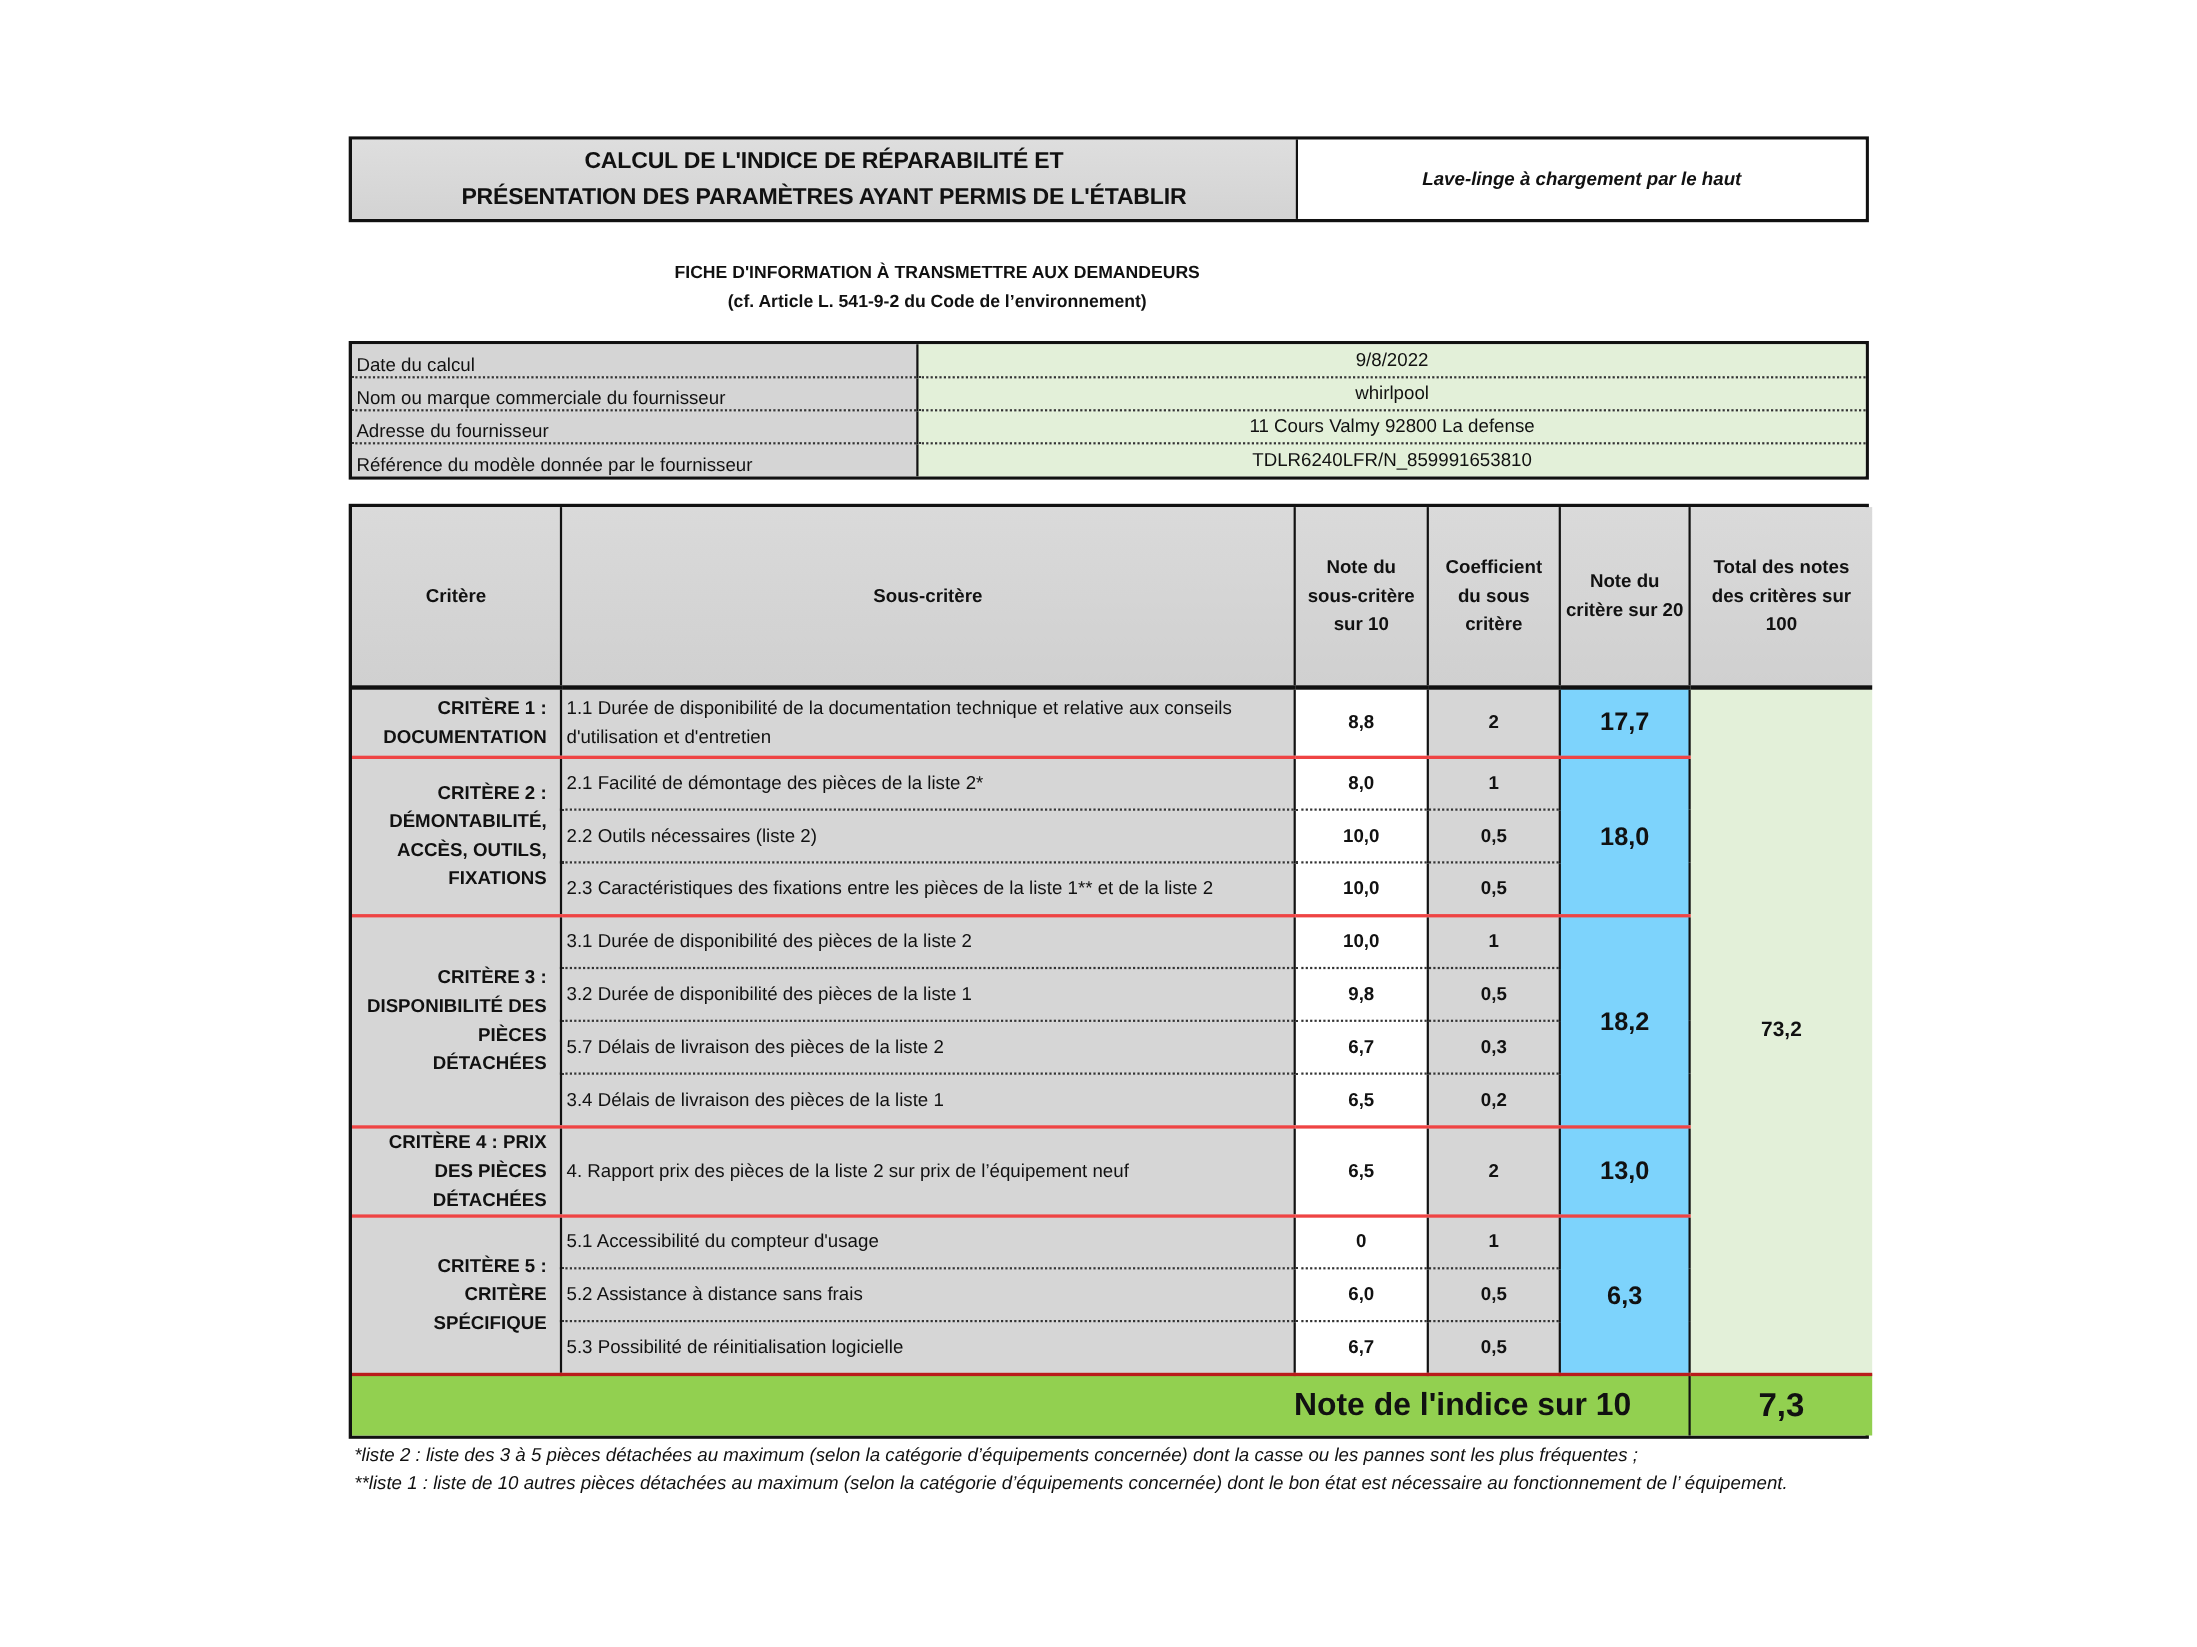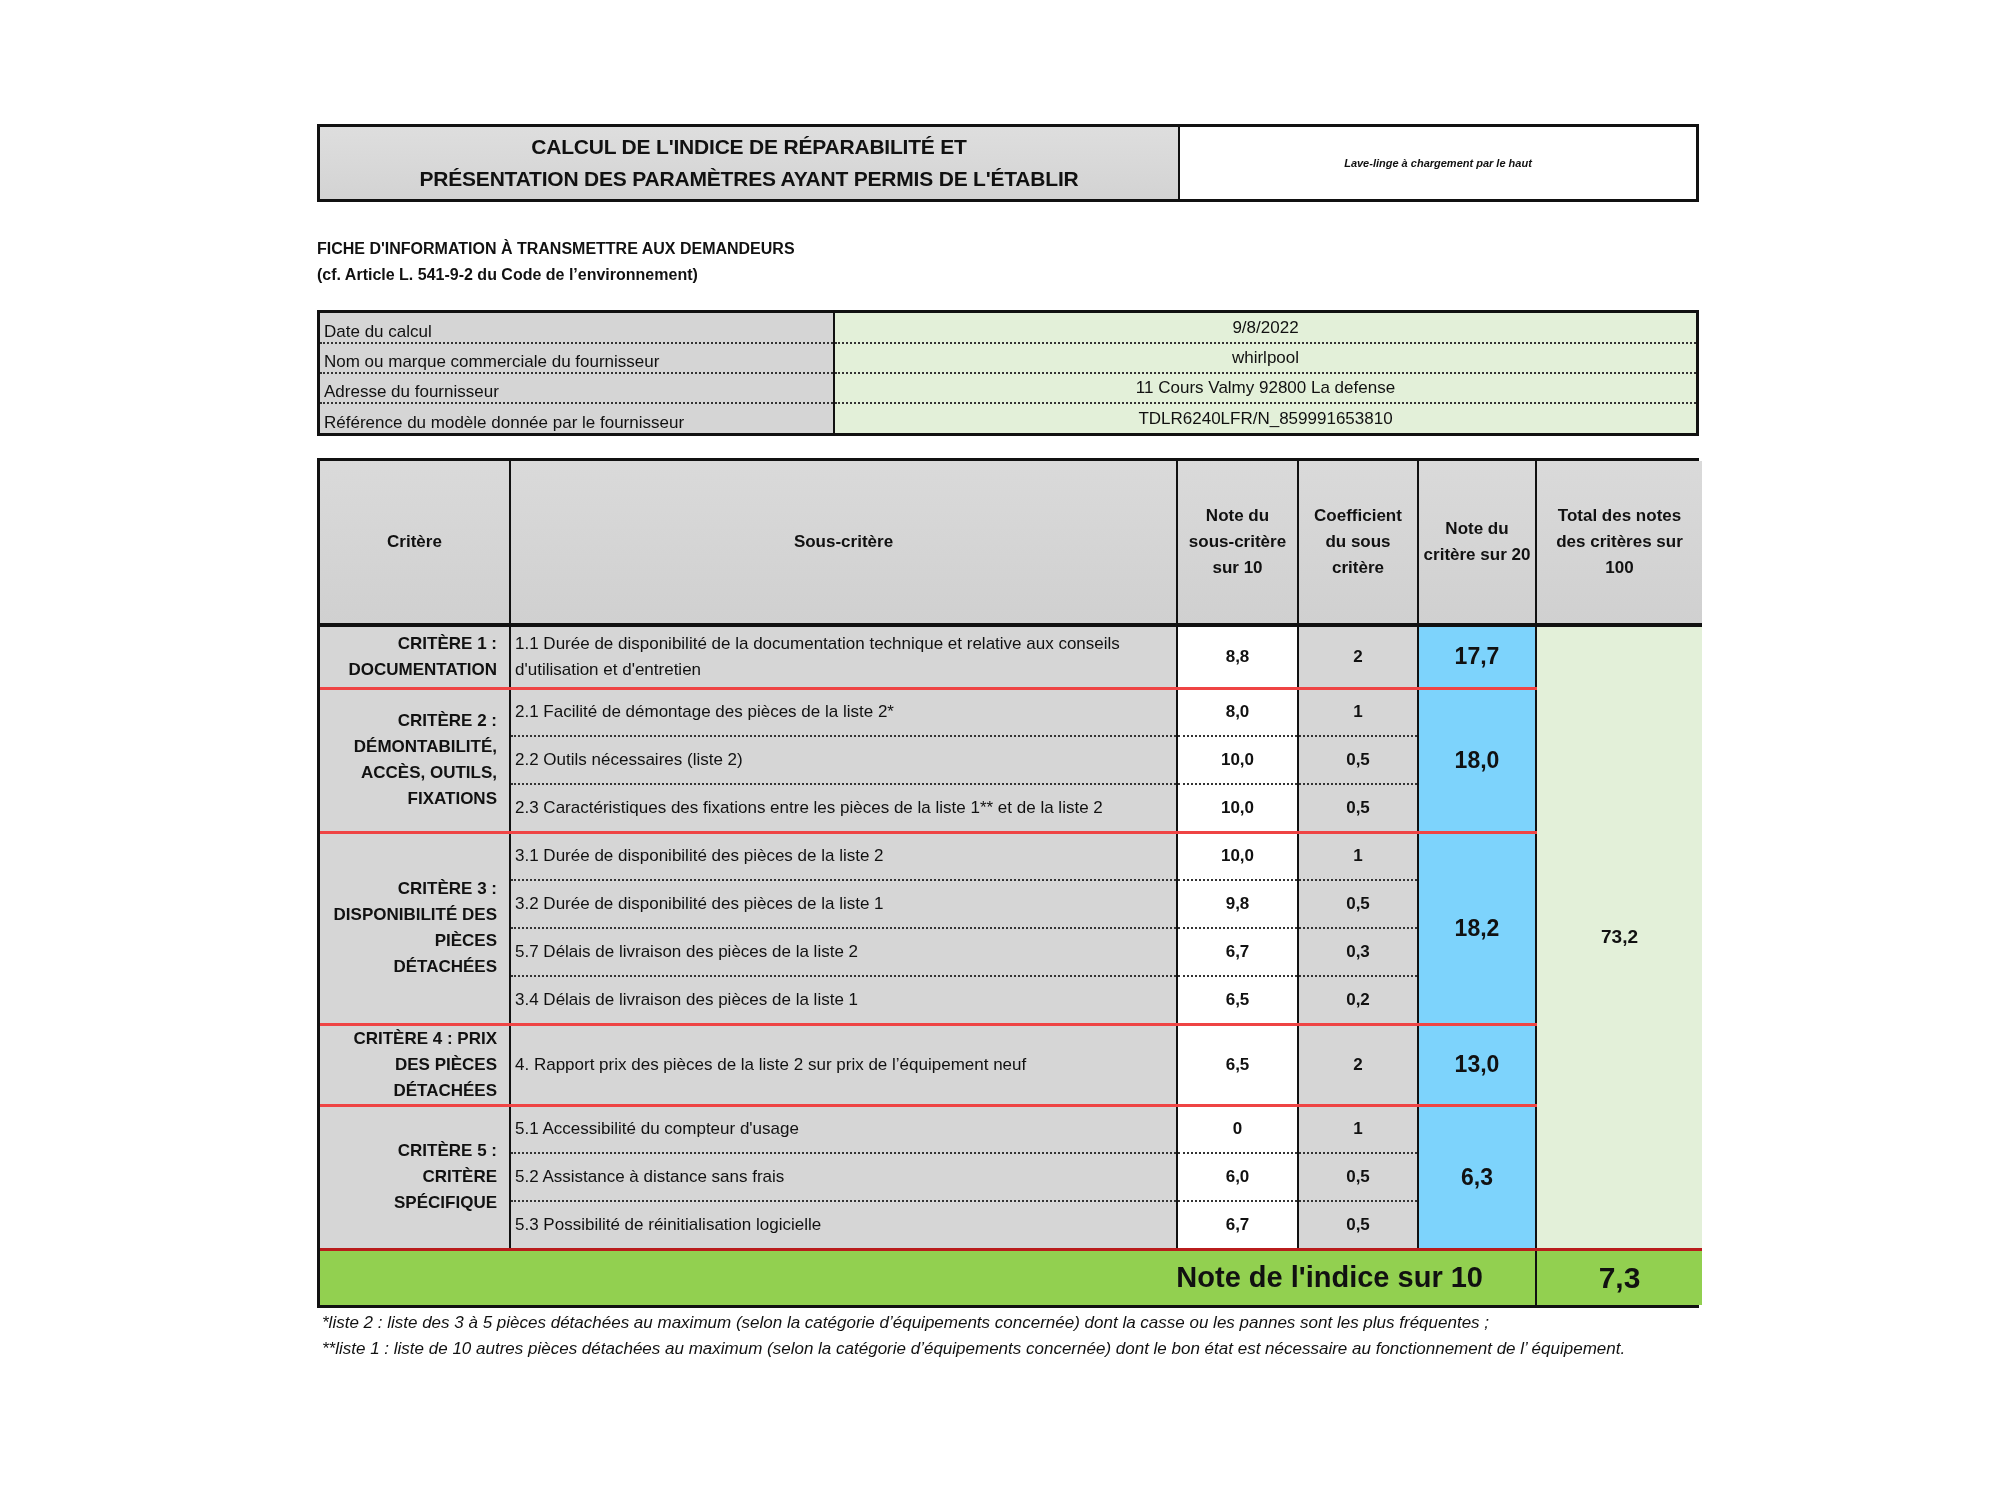--- a/index.html
+++ b/index.html
@@ -6,24 +6,24 @@
   body { width: 1997px; height: 1497px; position: relative; overflow: hidden;
          font-family: "Liberation Sans", "DejaVu Sans", sans-serif; color: #111; }
   .abs { position: absolute; box-sizing: border-box; }
 
   
   #title-box { left: 317px; top: 124px; width: 1382px; height: 78px; border: 3px solid #111; display: flex; }
   #title-left { width: 858px; background: linear-gradient(#dedede, #d3d3d3); border-right: 2px solid #111;
                 display: flex; flex-direction: column; justify-content: center; align-items: center;
                 font-weight: bold; font-size: 21px; line-height: 32px; letter-spacing: -0.2px; }
   #title-right { flex: 1; background: #fff; display: flex; align-items: center; justify-content: center;
-                 font-style: italic; font-weight: bold; font-size: 11px; }
-
-  
-  #fiche { left: 317px; top: 236px; width: 1070px; text-align: left; font-weight: bold; font-size: 16px; line-height: 26px; }
+                 font-style: italic; font-weight: bold; font-size: 17px; }
+
+  
+  #fiche { left: 317px; top: 236px; width: 1070px; text-align: center; font-weight: bold; font-size: 16px; line-height: 26px; }
 
   
   #info-table { left: 317px; top: 310px; width: 1382px; border: 3px solid #111; border-collapse: collapse; }
   #info-table table { width: 100%; border-collapse: collapse; }
   .info-row { height: 30px; }
   .info-label { width: 505px; background: #d5d5d5; border-right: 2px solid #111; padding: 0 4px;
                 font-size: 17px; text-align: left; vertical-align: bottom; }
   .info-value { background: #e3f0d9; text-align: center; font-size: 17px; vertical-align: middle; }
   .info-row + .info-row td { border-top: 2px dotted #333; }
 

